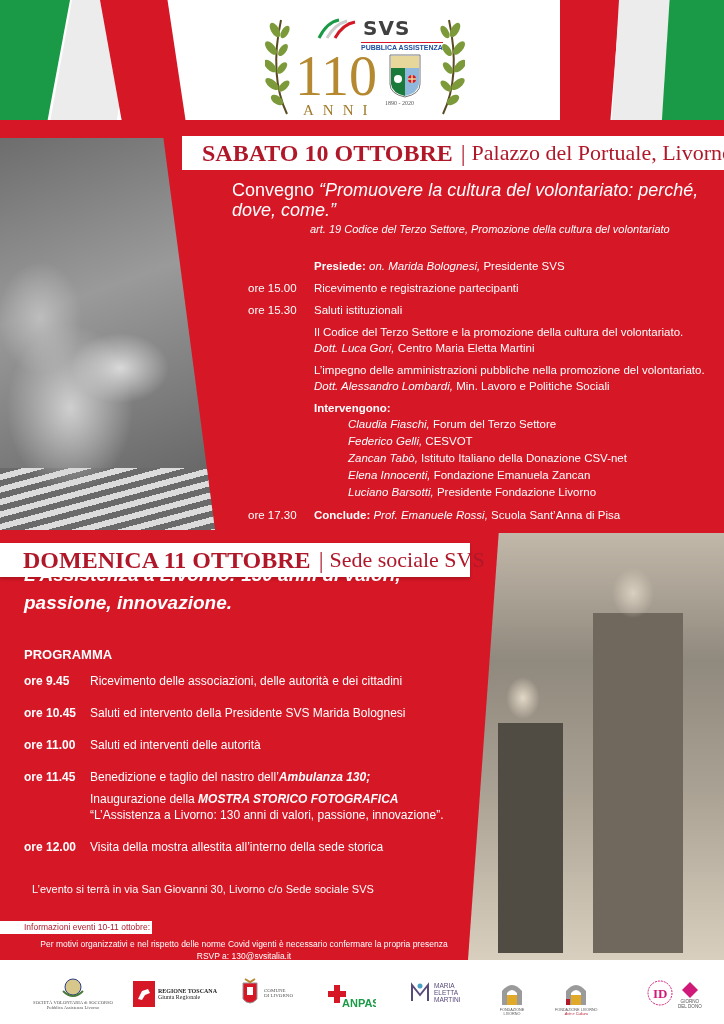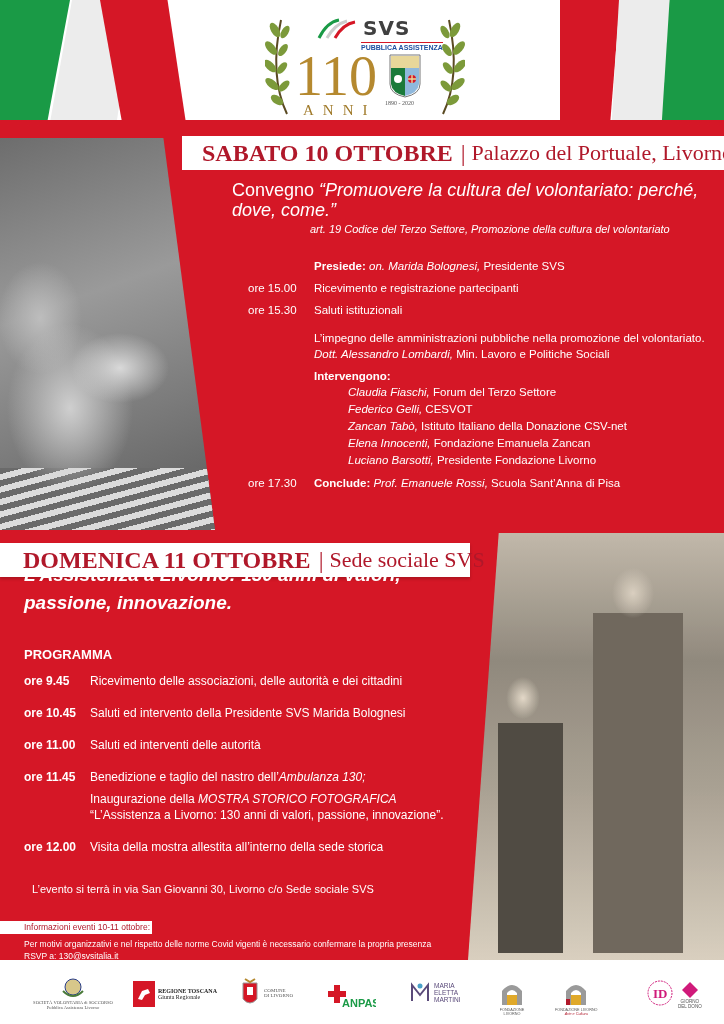--- a/index.html
+++ b/index.html
@@ -78,27 +78,27 @@
   .agenda .speakers { padding-left: 100px; }
   .agenda .speakers div { line-height: 17px; }
 
   
   .sun-title { position: absolute; left: 24px; top: 561px; width: 440px; font-size: 19px; line-height: 28px; font-style: italic; font-weight: bold; }
   .prog { position: absolute; left: 24px; top: 647px; font-size: 13px; font-weight: bold; }
   .sched { position: absolute; left: 24px; top: 673px; width: 440px; font-size: 12px; line-height: 16px; }
   .sched .row { display: flex; margin-bottom: 16px; }
   .sched .time { width: 66px; flex: none; font-weight: bold; }
   .sched .txt { flex: 1; }
-  .sched .b { font-weight: normal; font-style: italic; }
+  .sched .b { font-weight: bold; font-style: italic; }
   .sched .sub { margin-top: 6px; }
   .venue { position: absolute; left: 24px; top: 883px; font-size: 11px; padding-left: 8px; }
 
   
   .infobox { position: absolute; left: 0; top: 921px; width: 152px; height: 13px; background: #ffffff; color: #b0182a; font-size: 8.5px; padding-left: 24px; line-height: 13px; }
-  .rsvp { position: absolute; left: 24px; top: 938px; width: 440px; font-size: 8.5px; line-height: 12px; }
+  .rsvp { position: absolute; left: 24px; top: 938px; width: 440px; font-size: 8.5px; line-height: 12px; text-align: center; }
 
   
   .footer { position: absolute; left: 0; top: 975px; width: 724px; height: 49px; background: #fff; }
   .lg { position: absolute; color: #555; }
   .lg small { display: block; }
 </style>
 </head>
 <body>
 
 <div class="flag">
@@ -183,20 +183,24 @@
   <div class="row">
     <span class="time">ore 15.00</span>
     <span class="txt">Ricevimento e registrazione partecipanti</span>
   </div>
   <div class="row">
     <span class="time">ore 15.30</span>
     <span class="txt">Saluti istituzionali</span>
   </div>
   <div class="row">
     <span class="time"></span>
+    <span class="txt">
+      <span>Il Codice del Terzo Settore e la promozione della cultura del volontariato.</span><br>
+      <span class="i">Dott. Luca Gori,</span> <span>Centro Maria Eletta Martini</span>
+    </span>
   </div>
   <div class="row">
     <span class="time"></span>
     <span class="txt">
       <span>L’impegno delle amministrazioni pubbliche nella promozione del volontariato.</span><br>
       <span class="i">Dott. Alessandro Lombardi,</span> <span>Min. Lavoro e Politiche Sociali</span>
     </span>
   </div>
   <div class="row" style="margin-bottom:0">
     <span class="time"></span>

